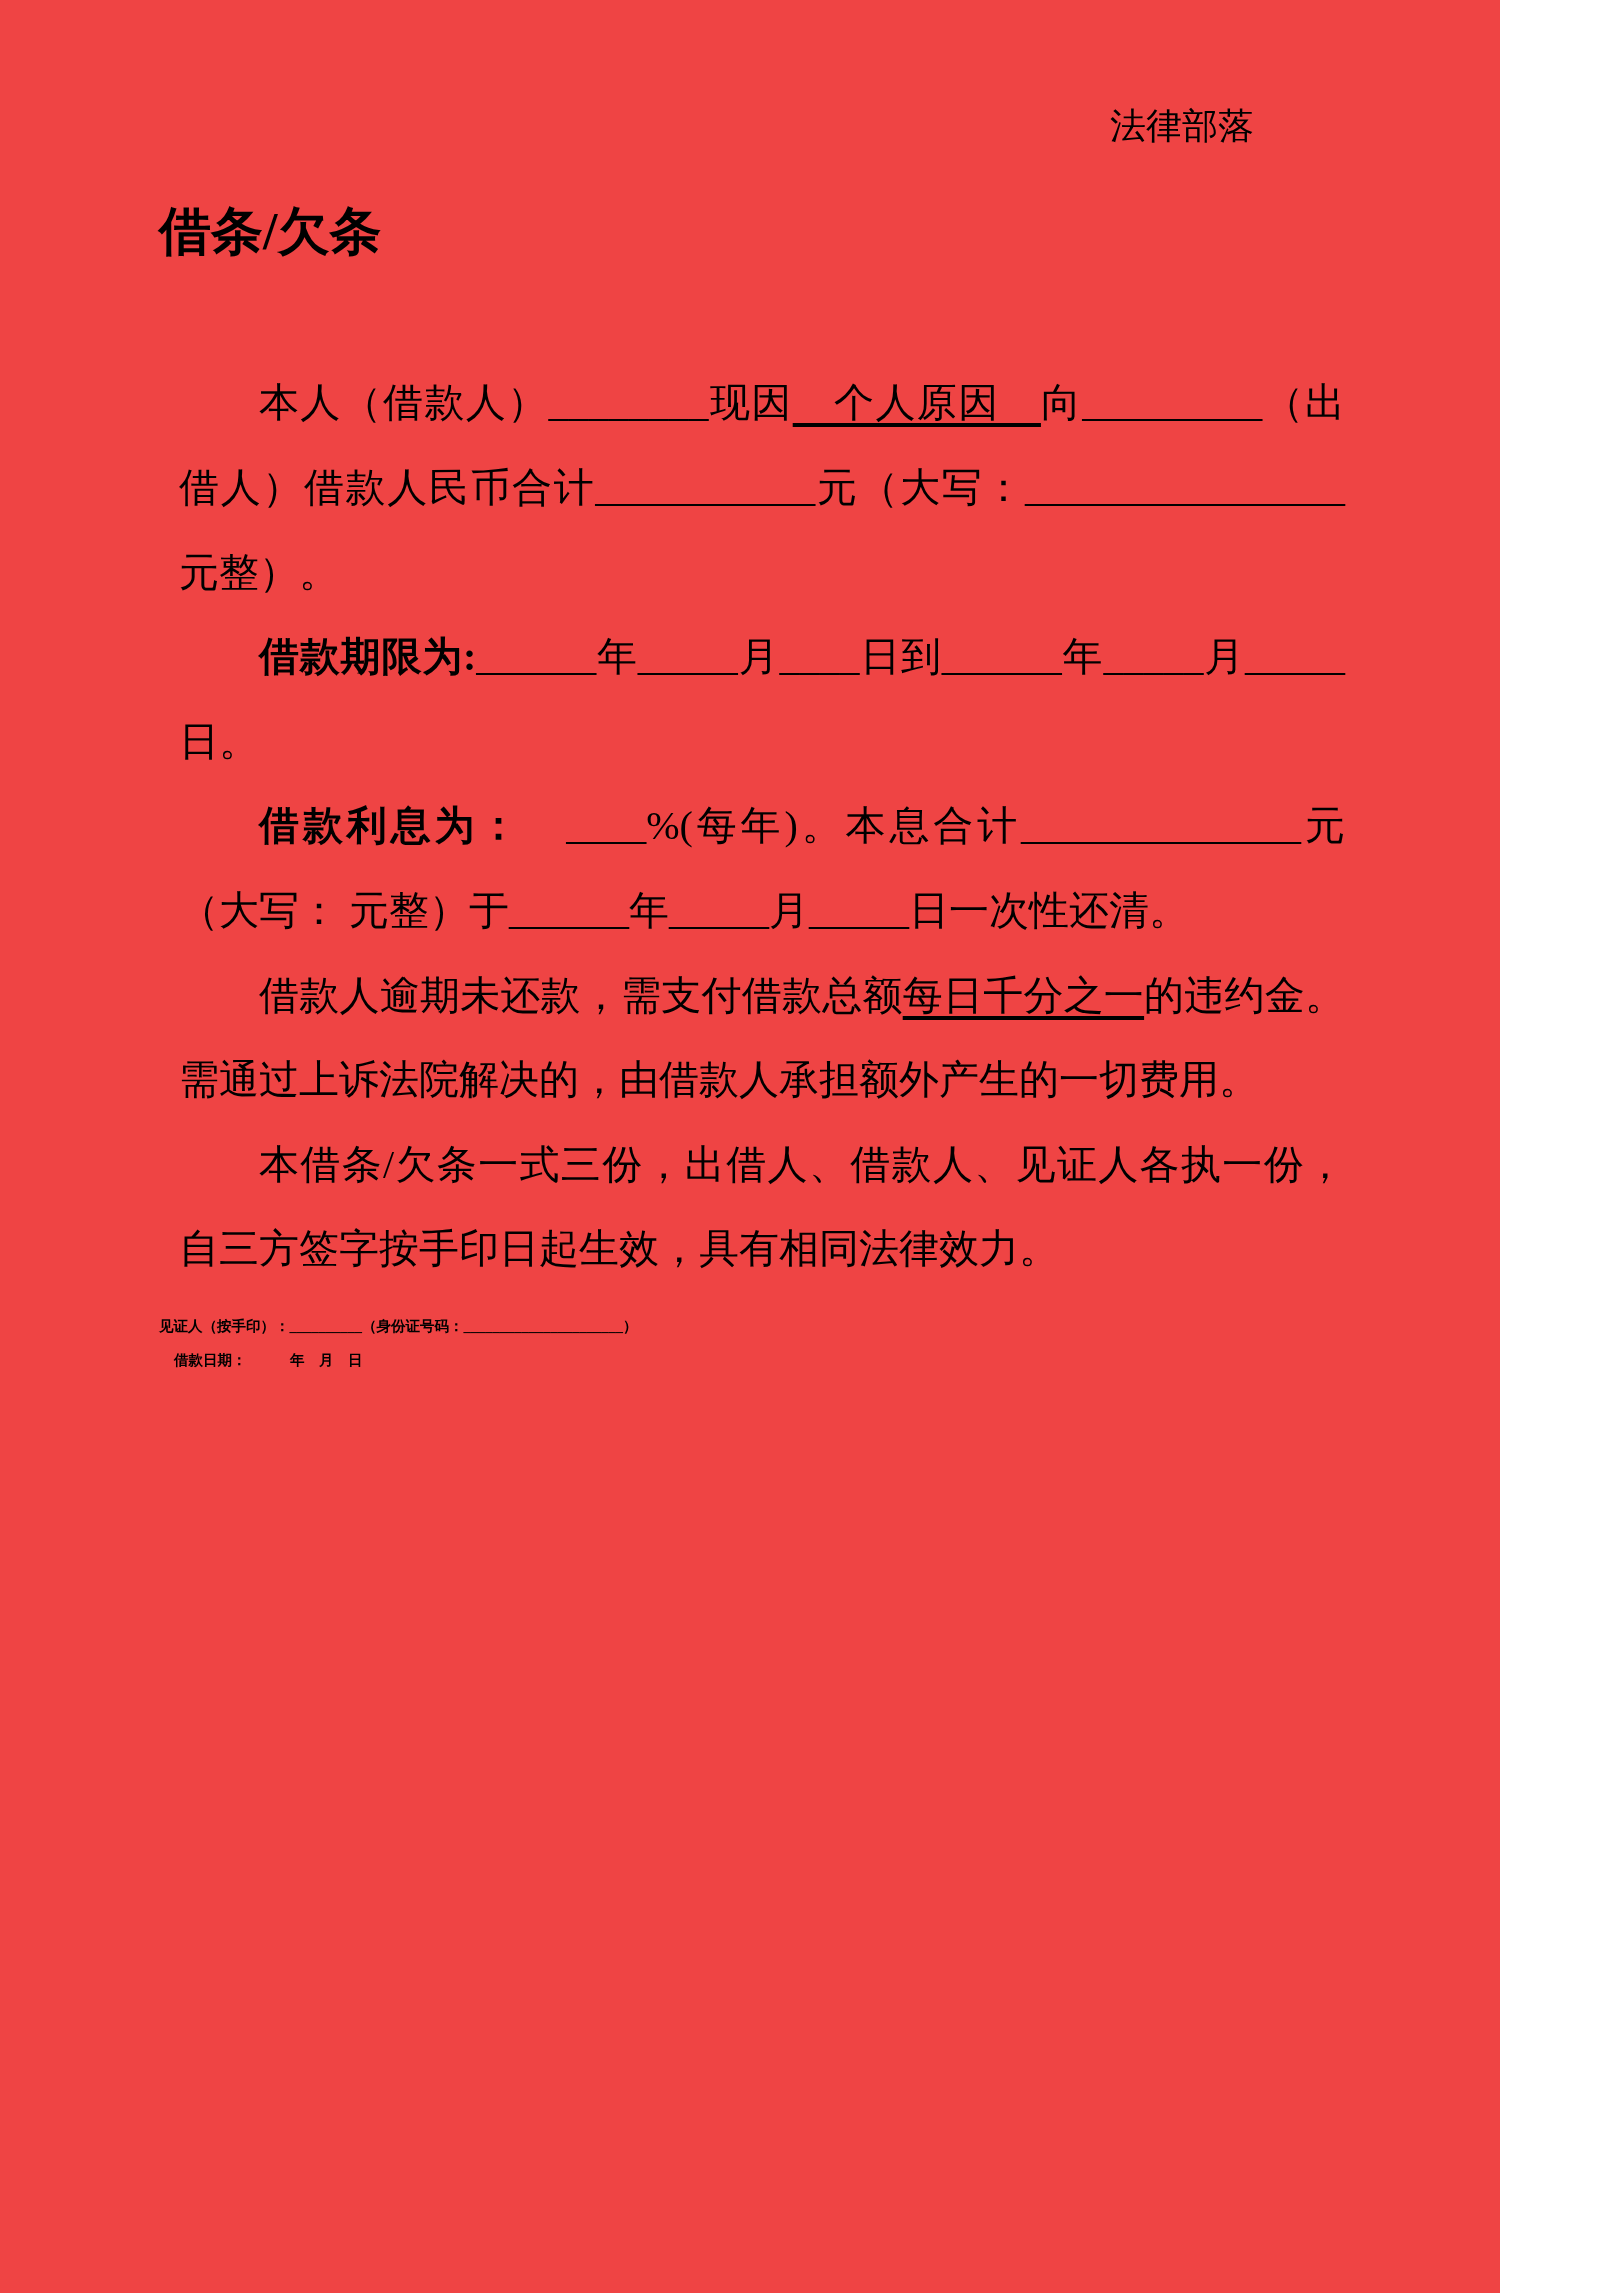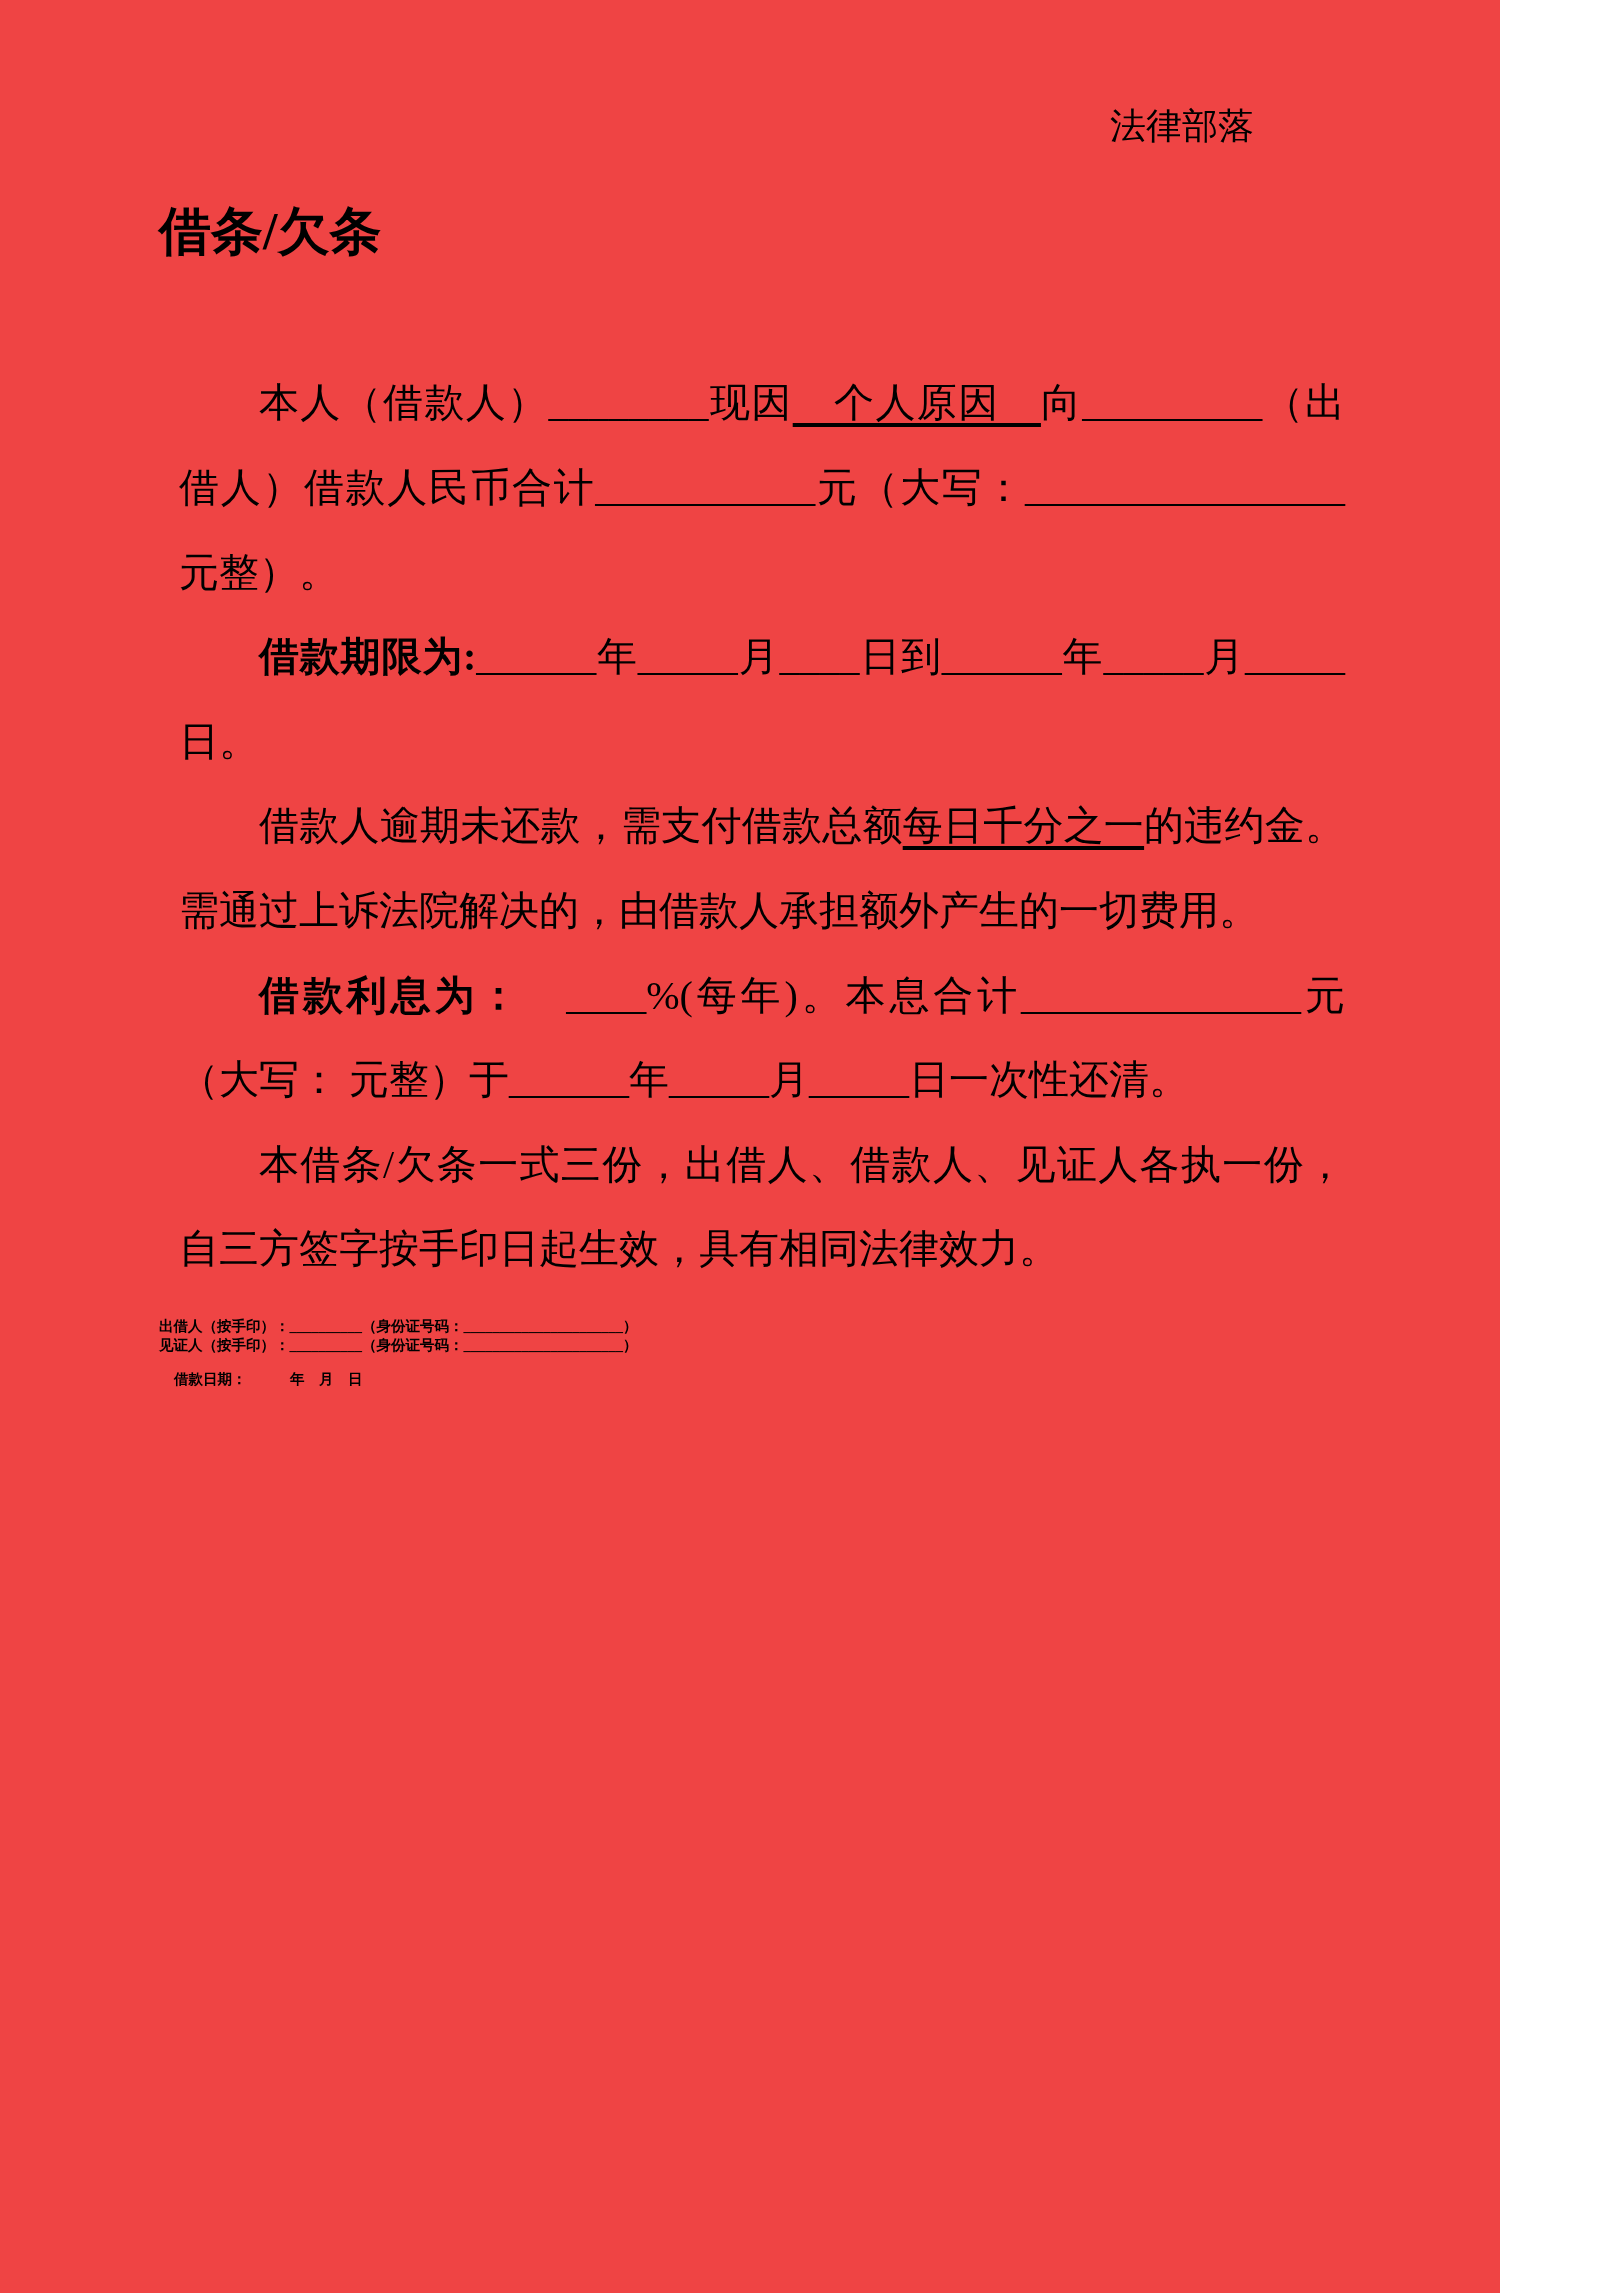--- a/index.html
+++ b/index.html
@@ -67,24 +67,23 @@
 <body>
 
 <div class="page">
   <div class="header">法律部落</div>
 
   <h1 class="title">借条/欠条</h1>
 
   <div class="content" id="body-paragraphs">
       <p class="para"><span>本人（借款人）</span><span>________</span><span>现因</span><span class="run-underline">　个人原因　</span><span>向</span><span>_________</span><span>（出借人）借款人民币合计</span><span>___________</span><span>元（大写：</span><span>________________</span><span>元整）。</span></p>
       <p class="para"><span class="run-bold">借款期限为:</span><span>______年_____月____日到______年_____月_____日。</span></p>
+      <p class="para"><span class="run-bold">借款利息为：</span><span>　____%(每年)。本息合计______________元（大写： 元整）于______年_____月_____日一次性还清。</span></p>
       <p class="para"><span>借款人逾期未还款，需支付借款总额</span><span class="run-underline">每日千分之一</span><span>的违约金。需通过上诉法院解决的，由借款人承担额外产生的一切费用。</span></p>
-      <p class="para"><span class="run-bold">借款利息为：</span><span>　____%(每年)。本息合计______________元（大写： 元整）于______年_____月_____日一次性还清。</span></p>
       <p class="para"><span>本借条/欠条一式三份，出借人、借款人、见证人各执一份，自三方签字按手印日起生效，具有相同法律效力。</span></p>
     </div>
 
   <div class="signatures" id="signature-block">
-      <p class="sig-line">出借人（按手印）：__________（身份证号码：______________________）</p>
       <p class="sig-line">见证人（按手印）：__________（身份证号码：______________________）</p>
       <p class="date-line">借款日期：　　　年　月　日</p>
     </div>
 </div>
 
 
 </body></html>

